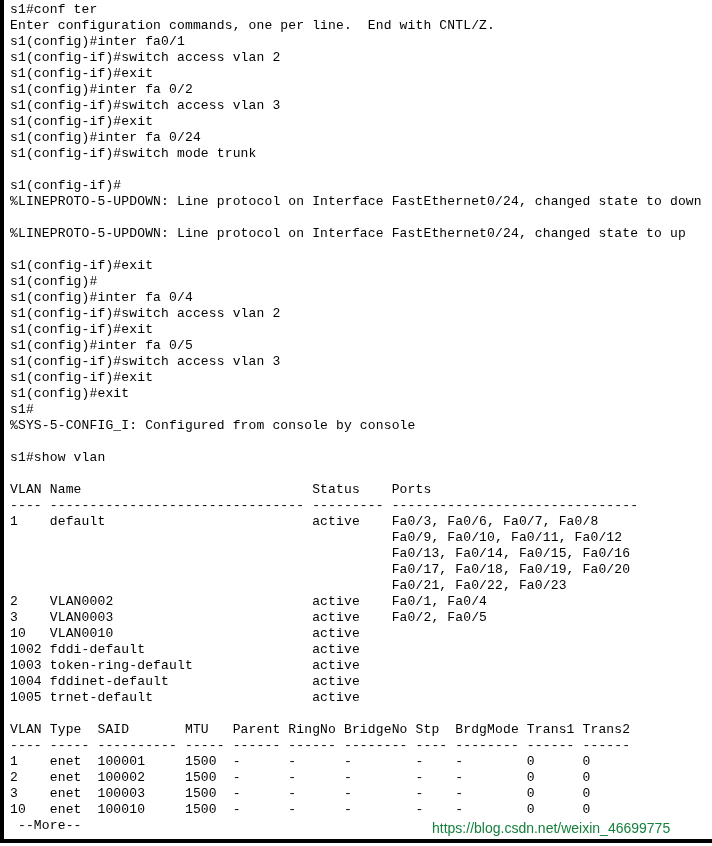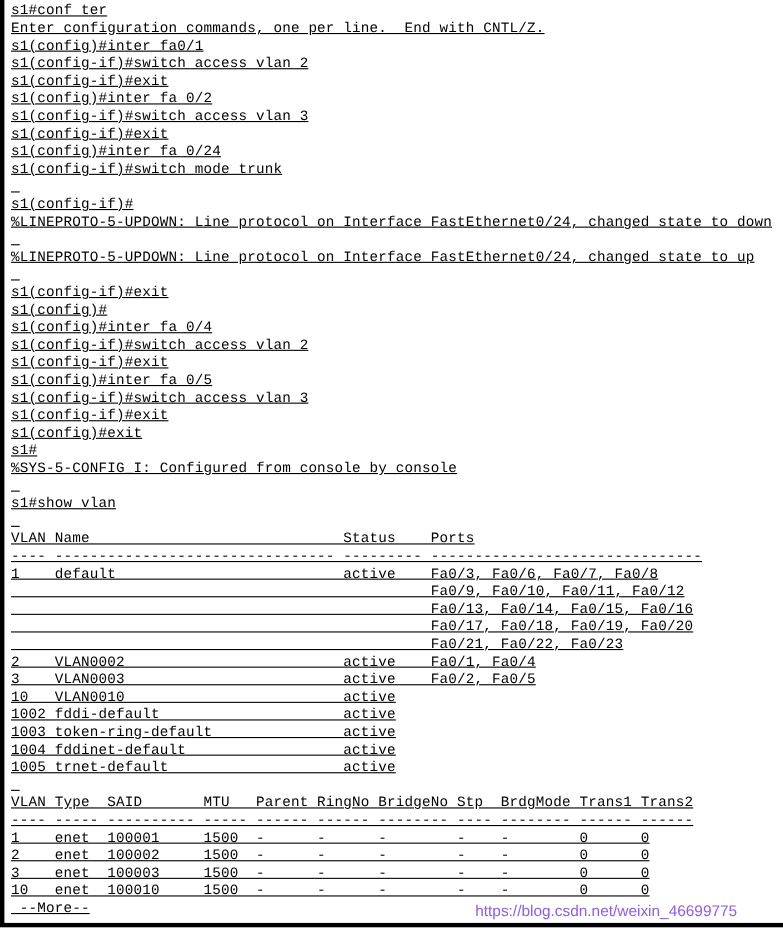--- a/index.html
+++ b/index.html
@@ -48,30 +48,29 @@
     line-height: 16px;
     letter-spacing: 0.15px;
     color: #000000;
     white-space: pre;
     font-weight: 400;
   }
   #console-output .line {
     display: block;
     min-height: 16px;
     height: 16px;
-    text-decoration: underline;
   }
   #watermark {
     position: absolute;
     z-index: 1;
     left: 432px;
     top: 820px;
     font-family: "Liberation Sans", sans-serif;
     font-size: 14px;
-    color: #8b5cf6;
+    color: #15803d;
     white-space: pre;
     user-select: none;
   }
 </style>
 </head>
 <body>
 
 <div id="terminal-window">
 
   <div id="watermark">https://blog.csdn.net/weixin_46699775</div>

